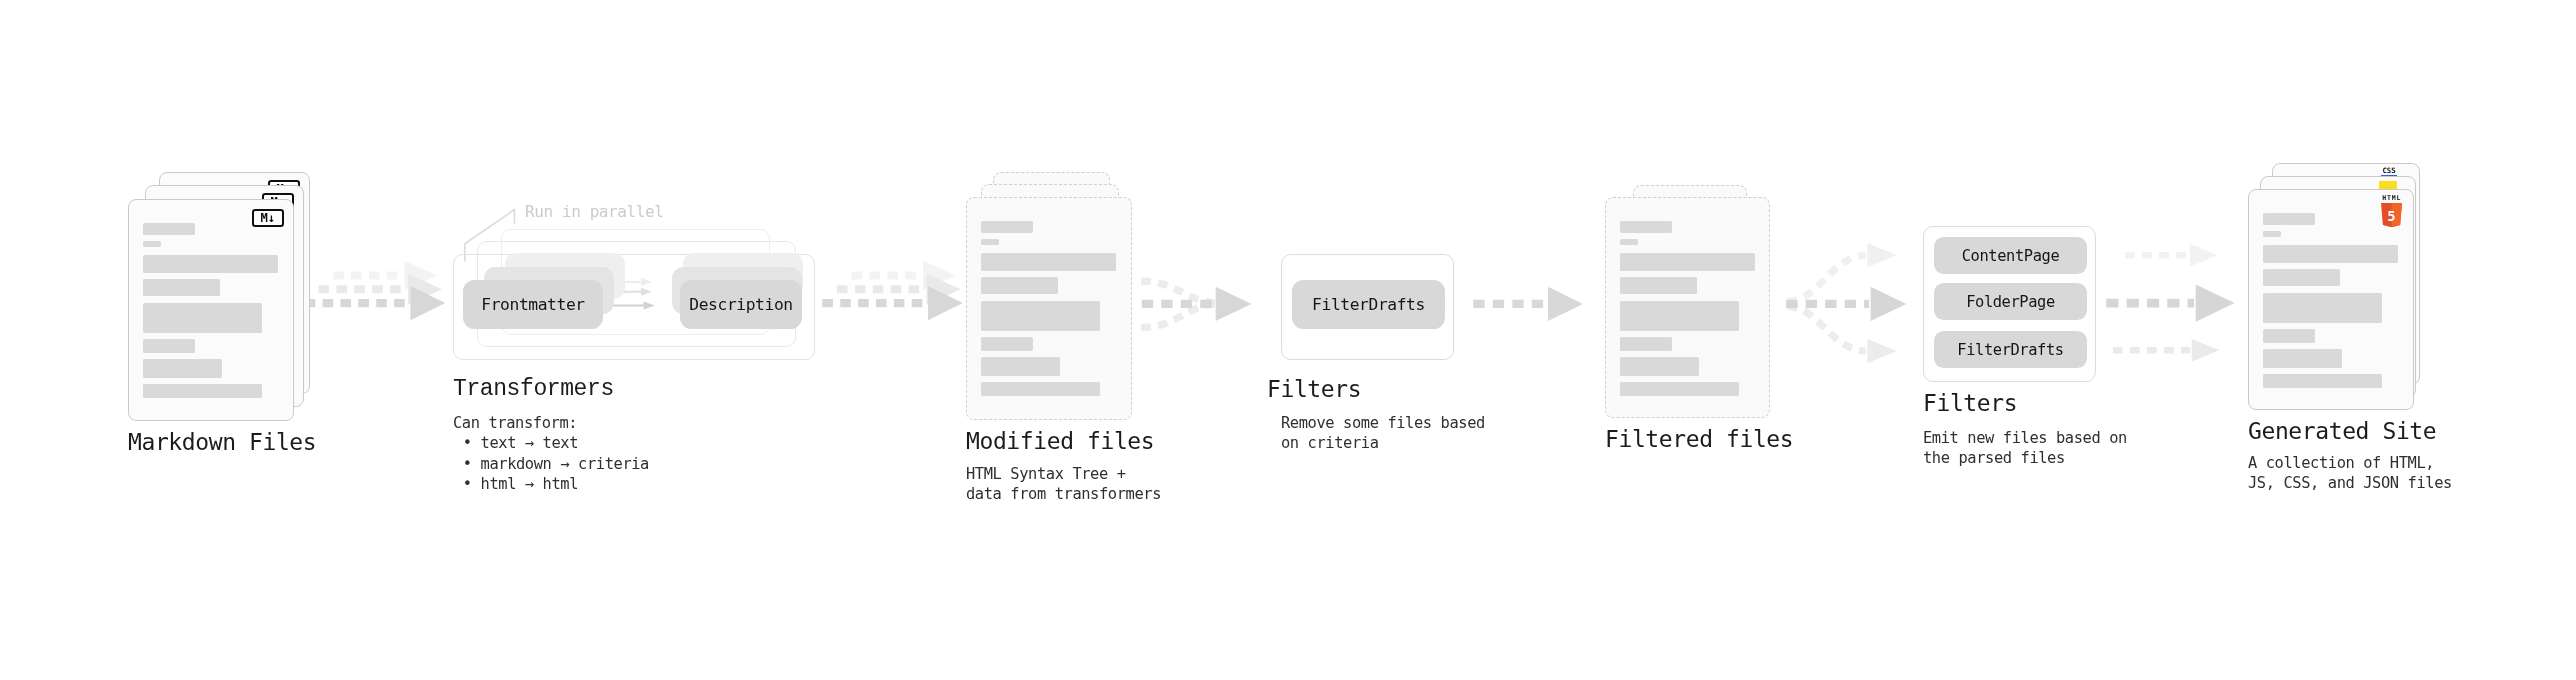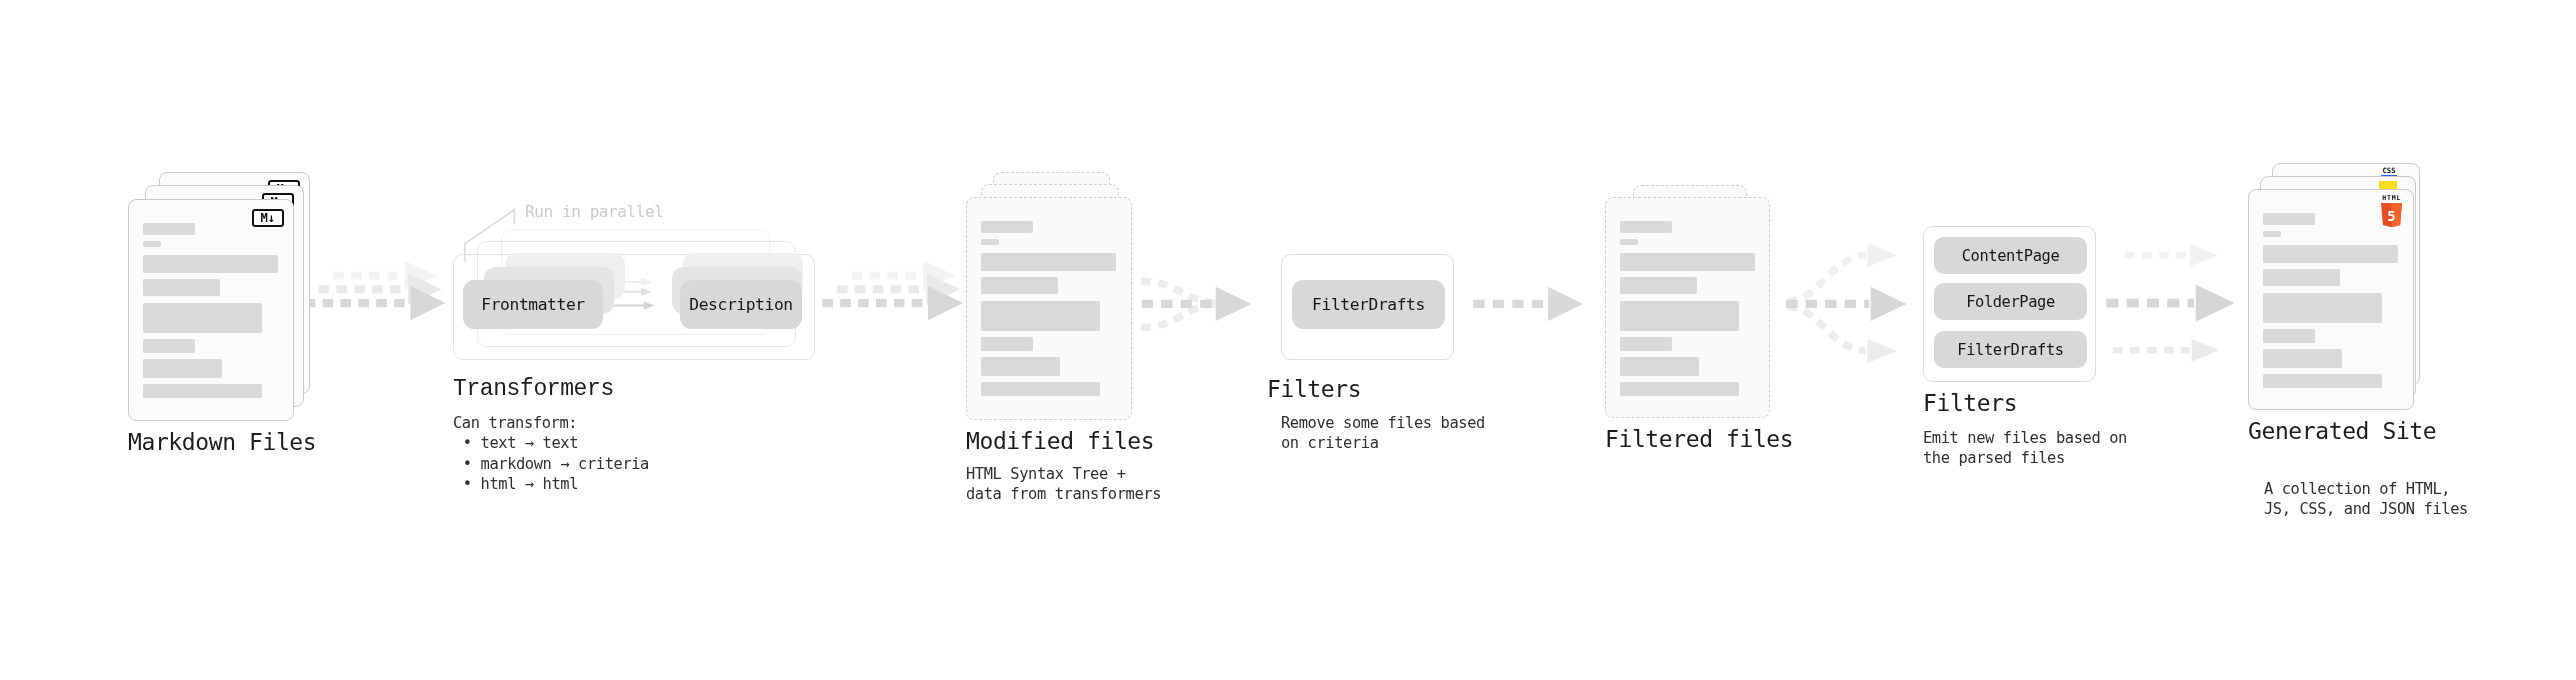--- a/index.html
+++ b/index.html
@@ -258,19 +258,19 @@
           <div style="width: 135px; height: 18px; margin-bottom: 6.5px; background: rgb(217, 217, 217); border-radius: 1.6px;"></div>
           <div style="width: 77px; height: 17px; margin-bottom: 6.5px; background: rgb(217, 217, 217); border-radius: 1.6px;"></div>
           <div style="width: 119px; height: 30px; margin-bottom: 6.5px; background: rgb(217, 217, 217); border-radius: 1.6px;"></div>
           <div style="width: 52px; height: 14px; margin-bottom: 5.7px; background: rgb(217, 217, 217); border-radius: 1.6px;"></div>
           <div style="width: 79px; height: 18.7px; margin-bottom: 6.5px; background: rgb(217, 217, 217); border-radius: 1.6px;"></div>
           <div style="width: 119px; height: 14px; margin-bottom: 0px; background: rgb(217, 217, 217); border-radius: 1.6px;"></div>
         </div>
     </div>
   </div>
   <div class="stage-label" style="left:2248px;top:418px;">Generated Site</div>
-  <div class="stage-desc" style="left:2248px;top:479px;margin-left:16px;">
+  <div class="stage-desc" style="left:2248px;top:453px;">
     <div>A collection of HTML,</div>
     <div>JS, CSS, and JSON files</div>
   </div>
 
 </div>
 
 
 </body></html>

